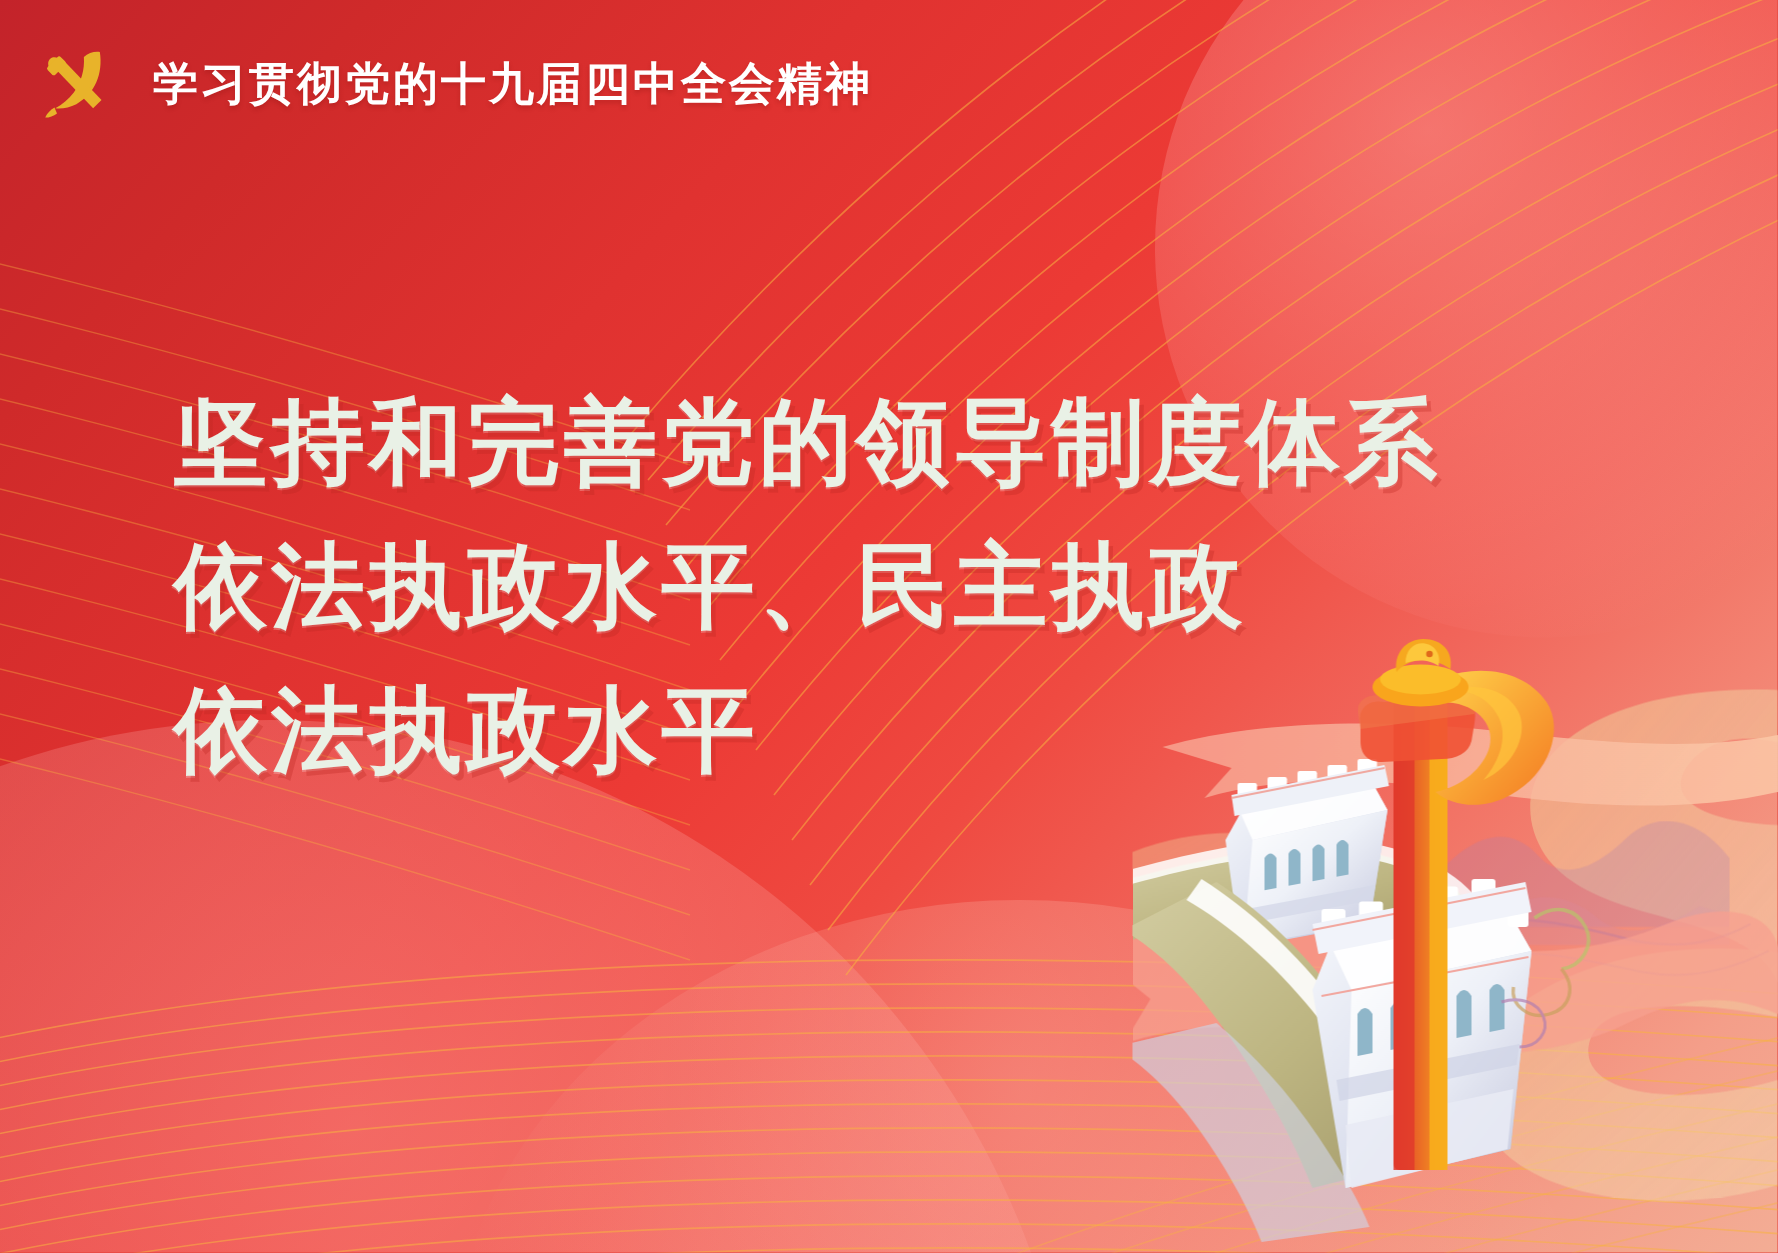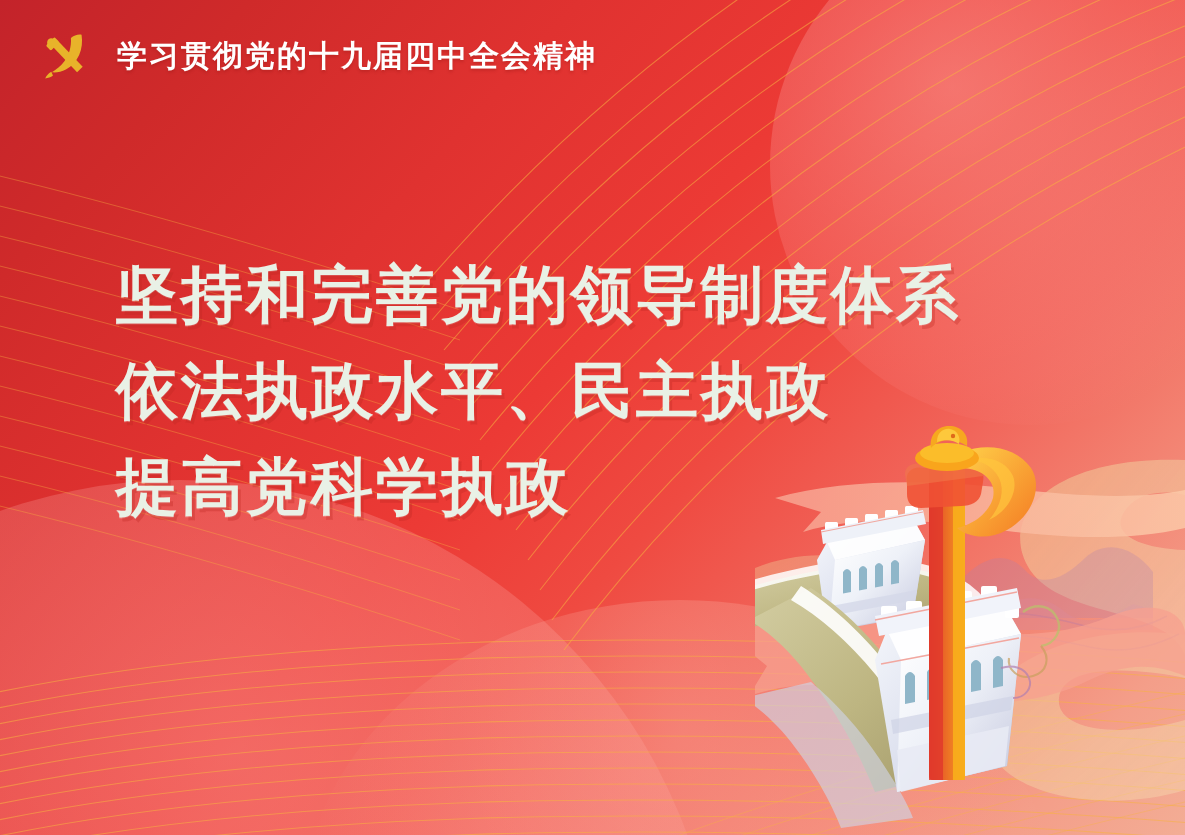--- a/index.html
+++ b/index.html
@@ -46,21 +46,21 @@
   .lines.soft path{opacity:.38;stroke-width:1;}
 
   #lines-topright{left:300px;top:-180px;width:900px;height:620px;}
   #lines-left{left:-260px;top:60px;width:720px;height:560px;}
   #lines-bottom{left:-60px;top:520px;width:1320px;height:380px;}
   #lines-bottomright{left:640px;top:600px;width:620px;height:280px;}
 
   
   #header{
     position:absolute;left:0;top:0;width:100%;height:112px;
-    display:flex;align-items:center;padding-left:39px;box-sizing:border-box;z-index:20;
+    display:flex;align-items:center;padding-left:24px;box-sizing:border-box;z-index:20;
   }
   #emblem{width:56px;height:56px;margin-right:22px;flex:0 0 auto;}
   #header-title{
     color:#ffffff;
     font-size:30px;
     font-weight:bold;
     letter-spacing:2px;
     font-family:"DejaVu Serif","Liberation Serif",serif;
     text-shadow:0 2px 3px rgba(140,20,15,.30);
     white-space:nowrap;
@@ -184,21 +184,21 @@
           <rect x="13" y="22" width="22" height="13" rx="3" transform="rotate(-45 24 28)"></rect>
         </g>
       </svg>
     </div>
     <div id="header-title">学习贯彻党的十九届四中全会精神</div>
   </div>
 
   <div id="headline">
     <div class="hl">坚持和完善党的领导制度体系</div>
     <div class="hl">依法执政水平、民主执政</div>
-    <div class="hl">提高党科学执政</div>
+    <div class="hl">依法执政水平</div>
   </div>
 
   <div id="art">
     <svg viewBox="0 0 430 415" width="430" height="415">
       <defs>
         <linearGradient id="gTowerA" x1="0" y1="0" x2="1" y2="1">
           <stop offset="0%" stop-color="#ffffff"></stop>
           <stop offset="45%" stop-color="#eef1f8"></stop>
           <stop offset="100%" stop-color="#c3c6dd"></stop>
         </linearGradient>

